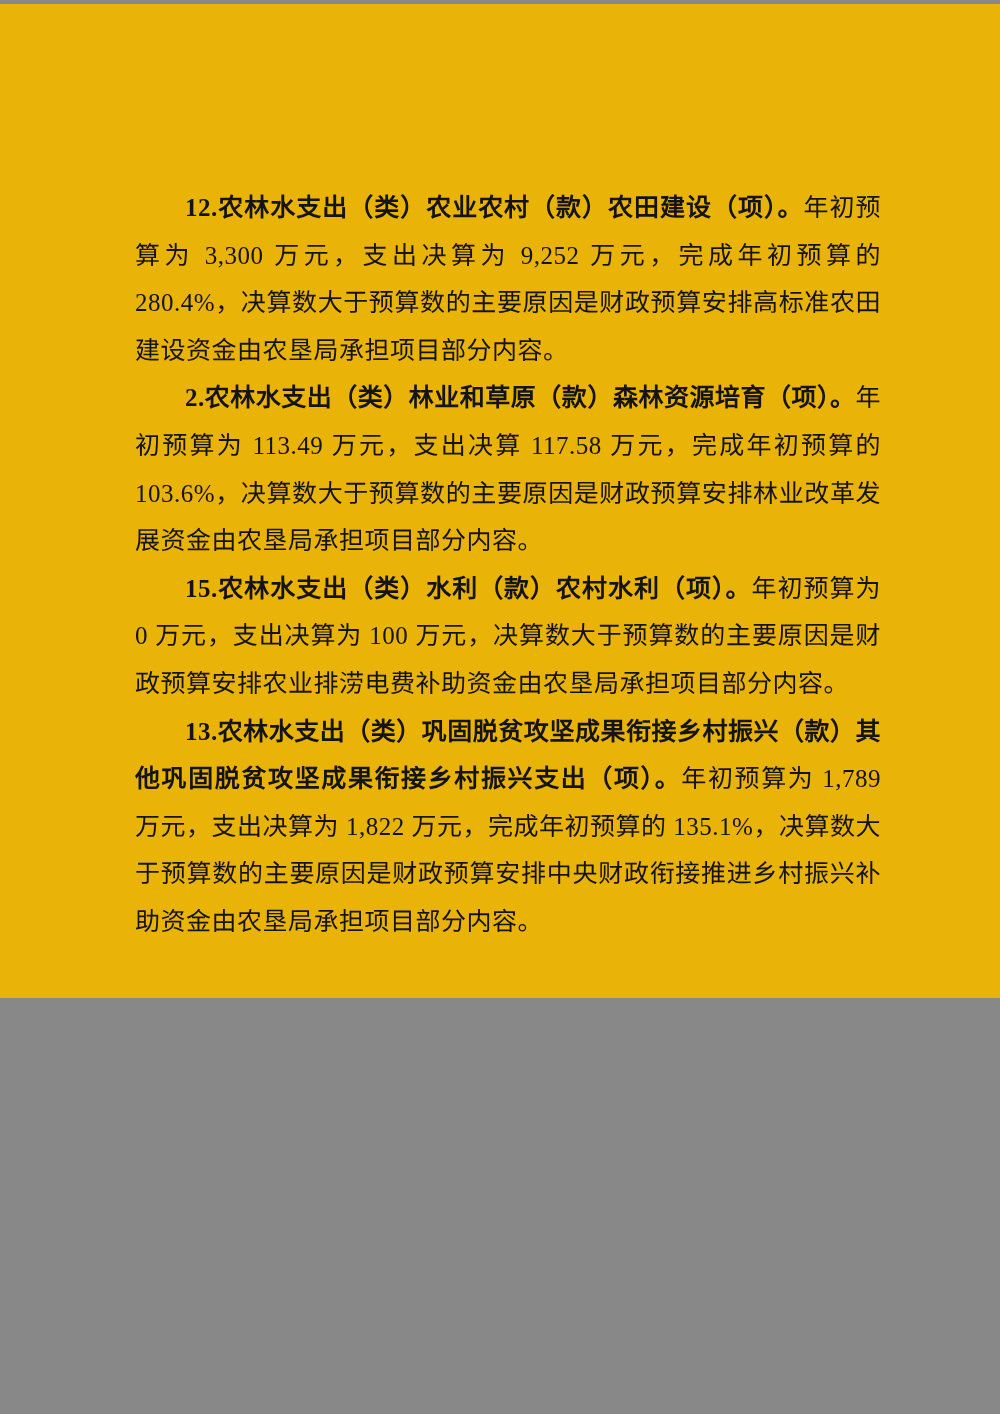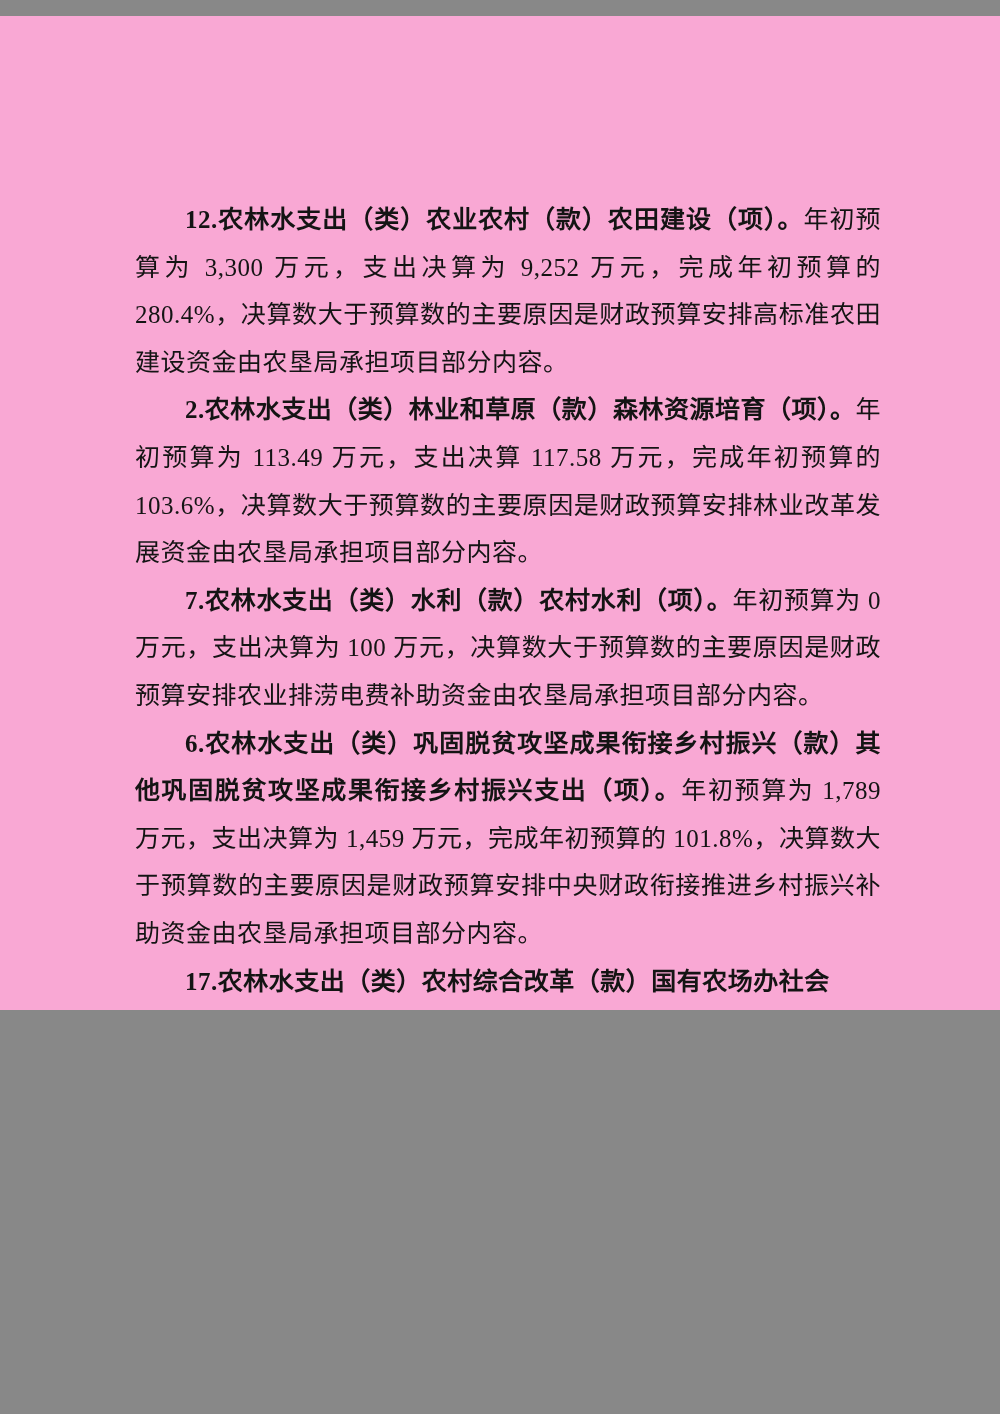--- a/index.html
+++ b/index.html
@@ -4,22 +4,22 @@
 <style>
   html, body {
     margin: 0;
     padding: 0;
     background: #888;
   }
   .page {
     position: relative;
     width: 1000px;
     height: 994px;
-    margin: 16px auto;
-    background: #f9a8d4;
+    margin: 4px auto;
+    background: #eab308;
     color: #141414;
     font-family: "Liberation Serif", "DejaVu Serif", serif;
     overflow: hidden;
   }
   .content {
     position: absolute;
     left: 135px;
     top: 180px;
     width: 746px;
   }
@@ -53,22 +53,21 @@
 <body>
 
 <div class="page">
   <div class="content">
 
     <p class="para"><span class="para-heading">12.农林水支出（类）农业农村（款）农田建设（项）。</span><span class="para-body">年初预算为 3,300 万元，支出决算为 9,252 万元，完成年初预算的 280.4%，决算数大于预算数的主要原因是财政预算安排高标准农田建设资金由农垦局承担项目部分内容。</span></p>
 
 
     <p class="para"><span class="para-heading">2.农林水支出（类）林业和草原（款）森林资源培育（项）。</span><span class="para-body">年初预算为 113.49 万元，支出决算 117.58 万元，完成年初预算的 103.6%，决算数大于预算数的主要原因是财政预算安排林业改革发展资金由农垦局承担项目部分内容。</span></p>
 
-    <p class="para"><span class="para-heading">7.农林水支出（类）水利（款）农村水利（项）。</span><span class="para-body">年初预算为 0 万元，支出决算为 100 万元，决算数大于预算数的主要原因是财政预算安排农业排涝电费补助资金由农垦局承担项目部分内容。</span></p>
+    <p class="para"><span class="para-heading">15.农林水支出（类）水利（款）农村水利（项）。</span><span class="para-body">年初预算为 0 万元，支出决算为 100 万元，决算数大于预算数的主要原因是财政预算安排农业排涝电费补助资金由农垦局承担项目部分内容。</span></p>
 
-    <p class="para"><span class="para-heading">6.农林水支出（类）巩固脱贫攻坚成果衔接乡村振兴（款）其他巩固脱贫攻坚成果衔接乡村振兴支出（项）。</span><span class="para-body">年初预算为 1,789 万元，支出决算为 1,459 万元，完成年初预算的 101.8%，决算数大于预算数的主要原因是财政预算安排中央财政衔接推进乡村振兴补助资金由农垦局承担项目部分内容。</span></p>
+    <p class="para"><span class="para-heading">13.农林水支出（类）巩固脱贫攻坚成果衔接乡村振兴（款）其他巩固脱贫攻坚成果衔接乡村振兴支出（项）。</span><span class="para-body">年初预算为 1,789 万元，支出决算为 1,822 万元，完成年初预算的 135.1%，决算数大于预算数的主要原因是财政预算安排中央财政衔接推进乡村振兴补助资金由农垦局承担项目部分内容。</span></p>
 
-    <p class="para"><span class="para-heading">17.农林水支出（类）农村综合改革（款）国有农场办社会</span><span class="para-body"></span></p>
 
   </div>
 
   <div class="page-number">-18-</div>
 </div>
 
 </body></html>

